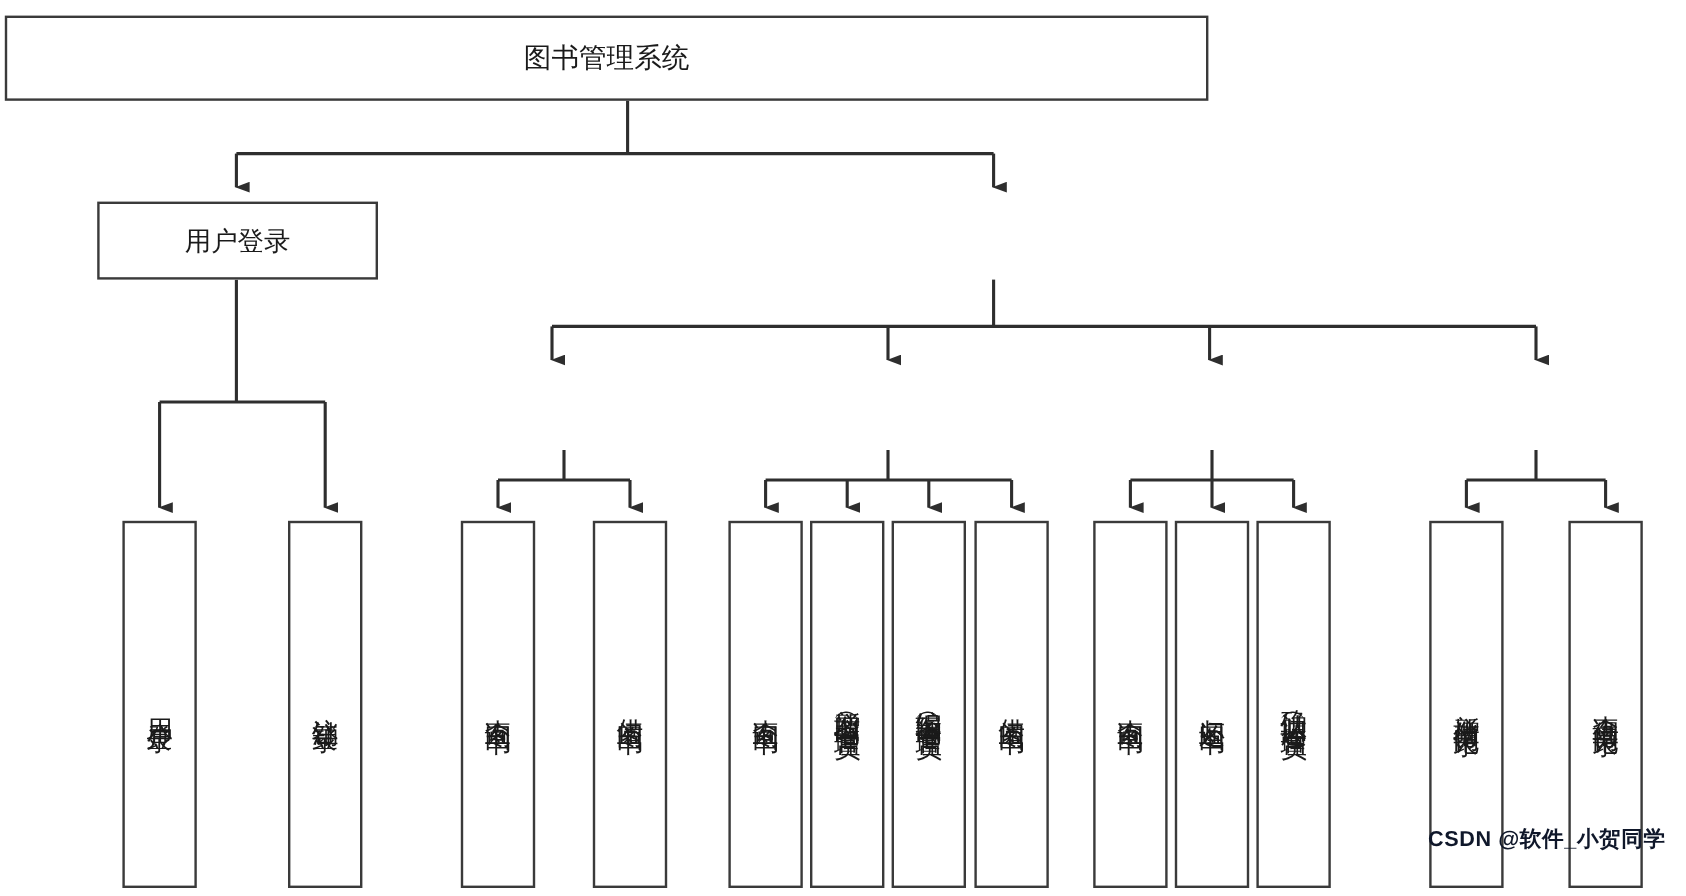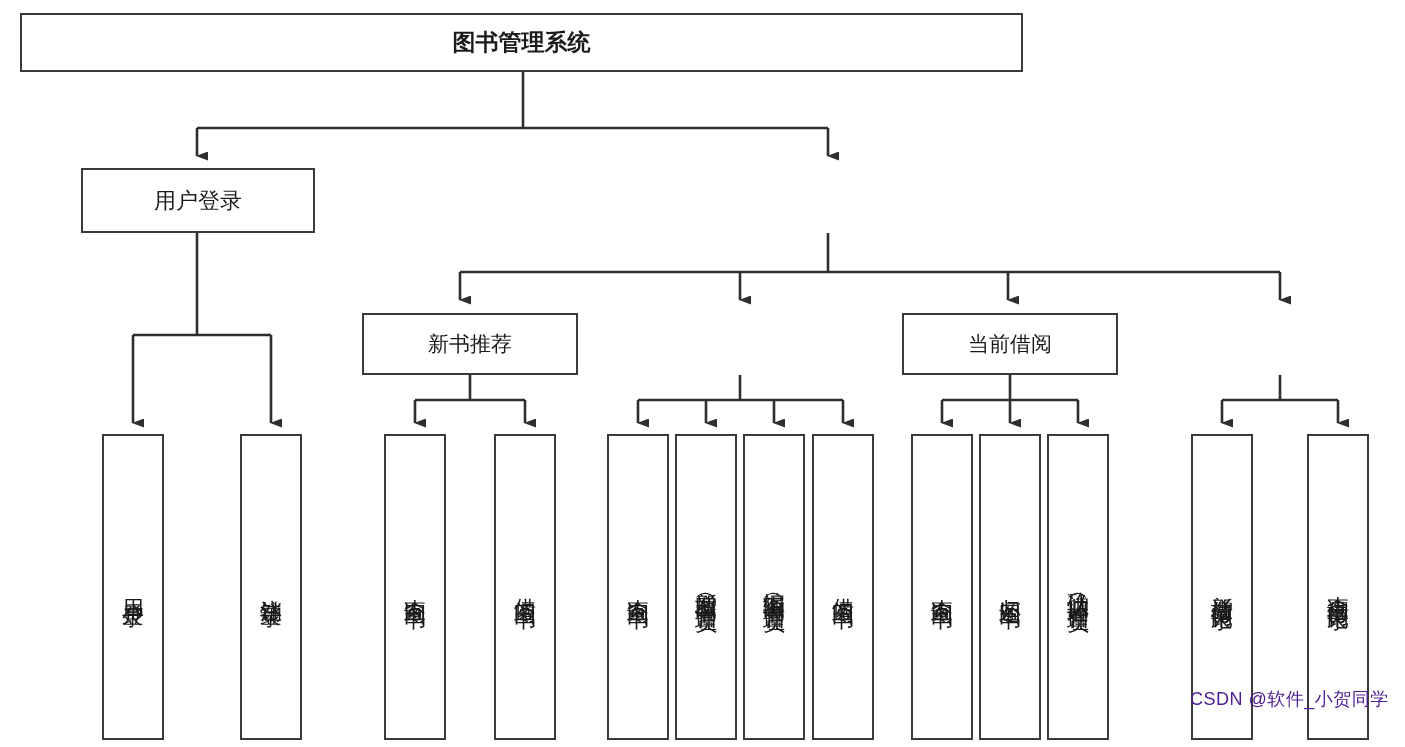--- a/index.html
+++ b/index.html
@@ -60,23 +60,24 @@
     font-size: 22px;
     letter-spacing: 3px;
     line-height: 1;
     white-space: nowrap;
   }
   .watermark {
     position: absolute;
     left: 1190px;
     top: 687px;
     font-size: 18px;
-    color: #4c1d95;
+    color: #0f172a;
     white-space: nowrap;
     letter-spacing: 0.5px;
+    font-weight: bold;
   }
 </style>
 </head>
 <body>
 
 <div id="canvas">
 
   <svg id="wires" viewBox="0 0 1405 747">
     <defs>
       <marker id="arrowhead" markerWidth="10" markerHeight="12" refX="4.5" refY="11" orient="auto" markerUnits="userSpaceOnUse">
@@ -123,34 +124,28 @@
       <path d="M1010,400 L1010,423" marker-end="url(#arrowhead)"></path>
       <path d="M1078,400 L1078,423" marker-end="url(#arrowhead)"></path>
 
       <path d="M1280,375 L1280,400"></path>
       <path d="M1222,400 L1338,400"></path>
       <path d="M1222,400 L1222,423" marker-end="url(#arrowhead)"></path>
       <path d="M1338,400 L1338,423" marker-end="url(#arrowhead)"></path>
     </g>
   </svg>
 
-  <div class="node root" style="left:20px; top:13px; width:1003px; height:59px;font-weight:bold;">
+  <div class="node root" style="left:4px; top:13px; width:1003px; height:71px;">
     <span>图书管理系统</span>
   </div>
 
   <div class="node lvl2" style="left:81px; top:168px; width:234px; height:65px;">
     <span>用户登录</span>
   </div>
 
-  <div class="node lvl3" style="left:362px; top:313px; width:216px; height:62px;">
-    <span>新书推荐</span>
-  </div>
-  <div class="node lvl3" style="left:902px; top:313px; width:216px; height:62px;">
-    <span>当前借阅</span>
-  </div>
 
   <div class="leaf" style="left:102px; top:434px; width:62px; height:306px;">
     <span class="vtext">用户登录</span>
   </div>
   <div class="leaf" style="left:240px; top:434px; width:62px; height:306px;">
     <span class="vtext">注销登录</span>
   </div>
 
   <div class="leaf" style="left:384px; top:434px; width:62px; height:306px;">
     <span class="vtext">查询图书</span>

